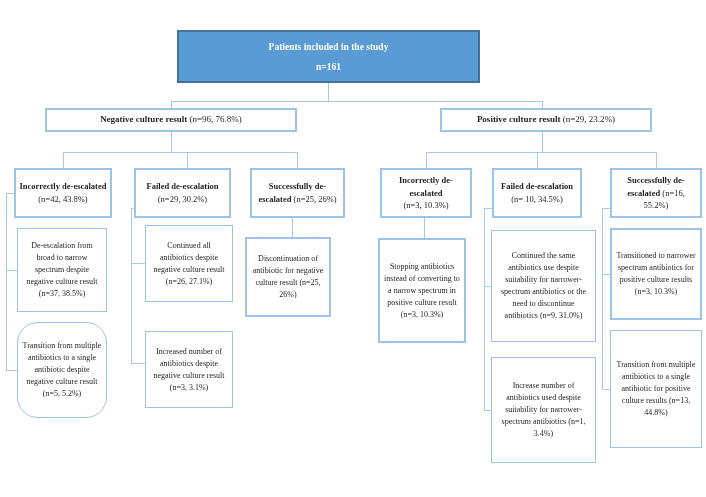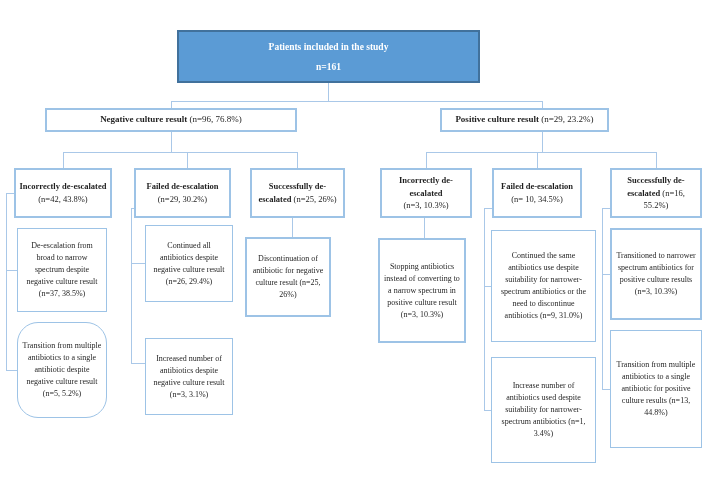--- a/index.html
+++ b/index.html
@@ -71,21 +71,21 @@
   <div class="hline" style="left:602px;top:389px;width:8px;"></div>
 
   <div class="node root" style="left:177px;top:30px;width:303px;height:53px;">
     <span>Patients included in the study</span>
     <span>n=161</span>
   </div>
 
   <div class="node lvl2" style="left:45px;top:108px;width:252px;height:24px;">
     <span class="txt"><span class="lbl">Negative culture result</span> <span>(n=96, 76.8%)</span></span>
   </div>
-  <div class="node lvl2" style="left:440px;top:108px;width:169px;height:24px;">
+  <div class="node lvl2" style="left:440px;top:108px;width:212px;height:24px;">
     <span class="txt"><span class="lbl">Positive culture result</span> <span>(n=29, 23.2%)</span></span>
   </div>
 
   <div class="node lvl3 stacked" style="left:14px;top:168px;width:98px;height:50px;">
     <span class="lbl">Incorrectly de-escalated</span>
     <span>(n=42, 43.8%)</span>
   </div>
   <div class="node lvl3" style="left:134px;top:168px;width:97px;height:50px;">
     <span class="txt"><span class="lbl">Failed de-escalation</span> <span>(n=29, 30.2%)</span></span>
   </div>
@@ -105,23 +105,23 @@
     <span class="txt"><span class="lbl">Successfully de-escalated</span> <span>(n=16, 55.2%)</span></span>
   </div>
 
   <div class="node lvl4" style="left:17px;top:228px;width:90px;height:84px;">
     <span class="txt">De-escalation from broad to narrow spectrum despite negative culture result (n=37, 38.5%)</span>
   </div>
   <div class="node lvl4" style="left:17px;top:322px;width:90px;height:96px;border-radius:21px;">
     <span class="txt">Transition from multiple antibiotics to a single antibiotic despite negative culture result (n=5, 5.2%)</span>
   </div>
   <div class="node lvl4" style="left:145px;top:225px;width:88px;height:77px;">
-    <span class="txt">Continued all antibiotics despite negative culture result (n=26, 29.4%)</span>
+    <span class="txt">Continued all antibiotics despite negative culture result (n=26, 27.1%)</span>
   </div>
-  <div class="node lvl4" style="left:145px;top:338px;width:88px;height:77px;">
+  <div class="node lvl4" style="left:145px;top:331px;width:88px;height:77px;">
     <span class="txt">Increased number of antibiotics despite negative culture result (n=3, 3.1%)</span>
   </div>
   <div class="node lvl4 thick" style="left:245px;top:237px;width:86px;height:80px;">
     <span class="txt">Discontinuation of antibiotic for negative culture result (n=25, 26%)</span>
   </div>
   <div class="node lvl4 thick" style="left:378px;top:238px;width:88px;height:105px;">
     <span class="txt">Stopping antibiotics instead of converting to a narrow spectrum in positive culture result (n=3, 10.3%)</span>
   </div>
   <div class="node lvl4" style="left:491px;top:230px;width:105px;height:112px;">
     <span class="txt">Continued the same antibiotics use despite suitability for narrower-spectrum antibiotics or the need to discontinue antibiotics (n=9, 31.0%)</span>

